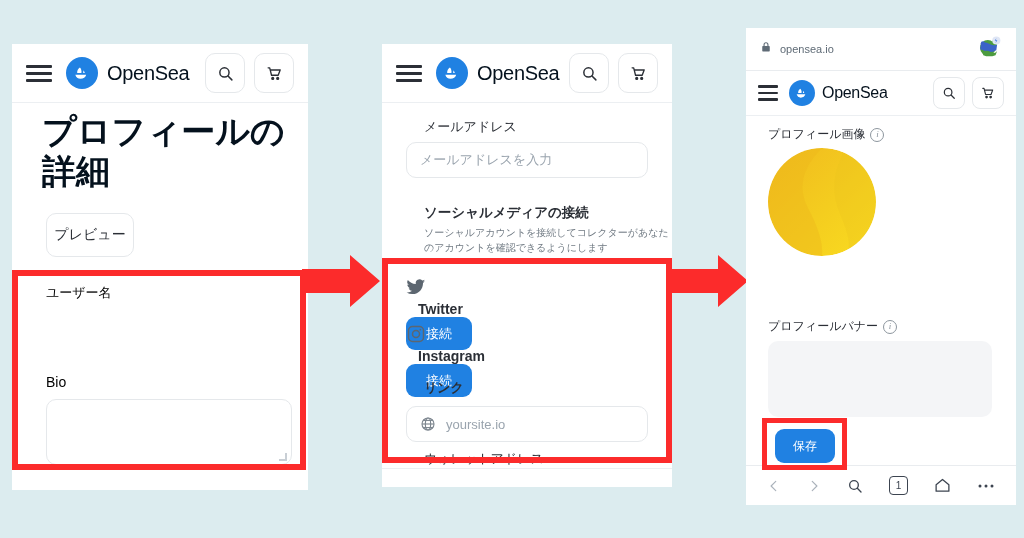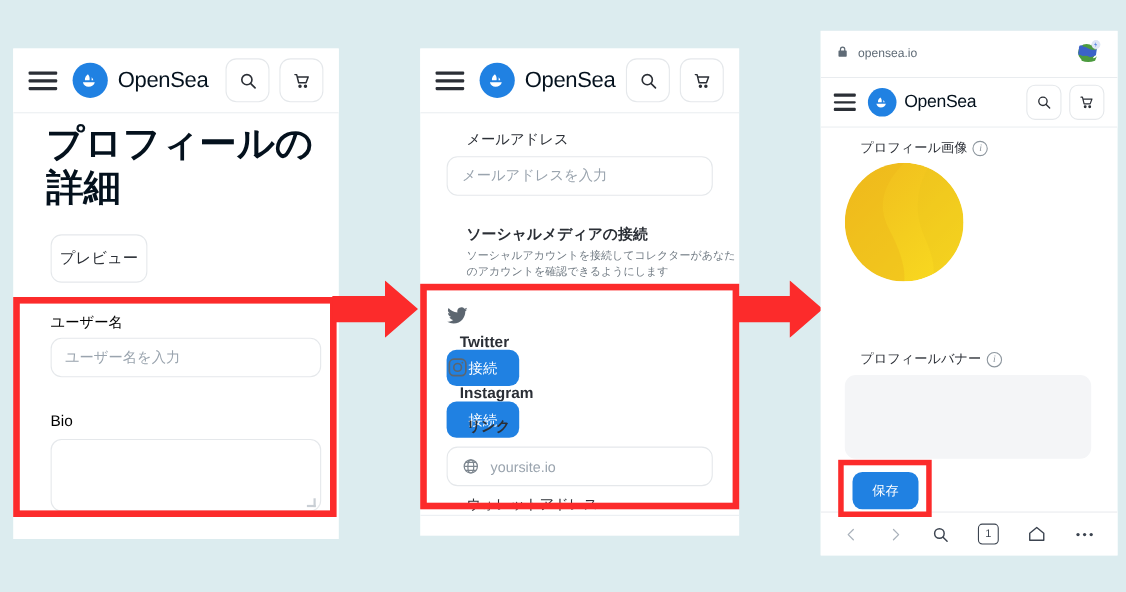--- a/index.html
+++ b/index.html
@@ -110,21 +110,21 @@
     height:42px;display:flex;align-items:center;padding:0 14px;
     border-bottom:1px solid #e9ecef;background:#fff;
   }
   #p3 .urltext{font-size:11px;color:#5f6b76;margin-left:8px;}
   #p3 .osbar{height:44px;padding:0 12px;}
   #p3 .burger i{width:20px;height:2.5px;}
   #p3 .oslogo{width:26px;height:26px;margin-left:11px;}
   #p3 .osname{font-size:16px;margin-left:7px;}
   #p3 .iconbtn{width:30px;height:30px;border-radius:8px;}
   #p3 .iconbtn+ .iconbtn{margin-left:7px;}
-  #p3 .lbl{position:absolute;left:36px;font-size:12px;color:#2b2f36;display:flex;align-items:center;gap:5px;justify-content:flex-end;}
+  #p3 .lbl{position:absolute;left:22px;font-size:12px;color:#2b2f36;display:flex;align-items:center;gap:5px;justify-content:flex-end;}
   .infoicon{
     width:12px;height:12px;border:1.3px solid #8d969e;border-radius:50%;
     display:inline-flex;align-items:center;justify-content:center;
     font-size:9px;color:#8d969e;font-style:italic;line-height:1;font-family:"Liberation Serif",serif;
   }
   #p3 .banner{
     position:absolute;left:22px;width:224px;height:76px;border-radius:10px;background:#f4f5f7;
   }
   #p3 .botnav{
     position:absolute;left:0;bottom:0;width:270px;height:40px;
@@ -174,23 +174,20 @@
     </div>
 
     <div class="bigtitle">
       <div>プロフィールの</div>
       <div>詳細</div>
     </div>
 
     <div class="pillbtn prevbtn">プレビュー</div>
 
     <div class="f-label" style="top:240px;">ユーザー名</div>
-    <div class="inputbox f-input" style="top:263px;">
-      <span>ユーザー名を入力</span>
-    </div>
 
     <div class="f-label" style="top:330px;font-size:14px;">Bio</div>
     <div class="textareabox f-input" style="top:355px;height:66px;"></div>
   </div>
 
   <div class="redbox" style="left:12px;top:270px;width:294px;height:200px;"></div>
 
   <div class="arrow" style="left:302px;top:255px;">
     <svg width="78" height="52" viewBox="0 0 78 52">
       <polygon points="0,14 48,14 48,0 78,26 48,52 48,38 0,38" fill="#fc2b2b"></polygon>

